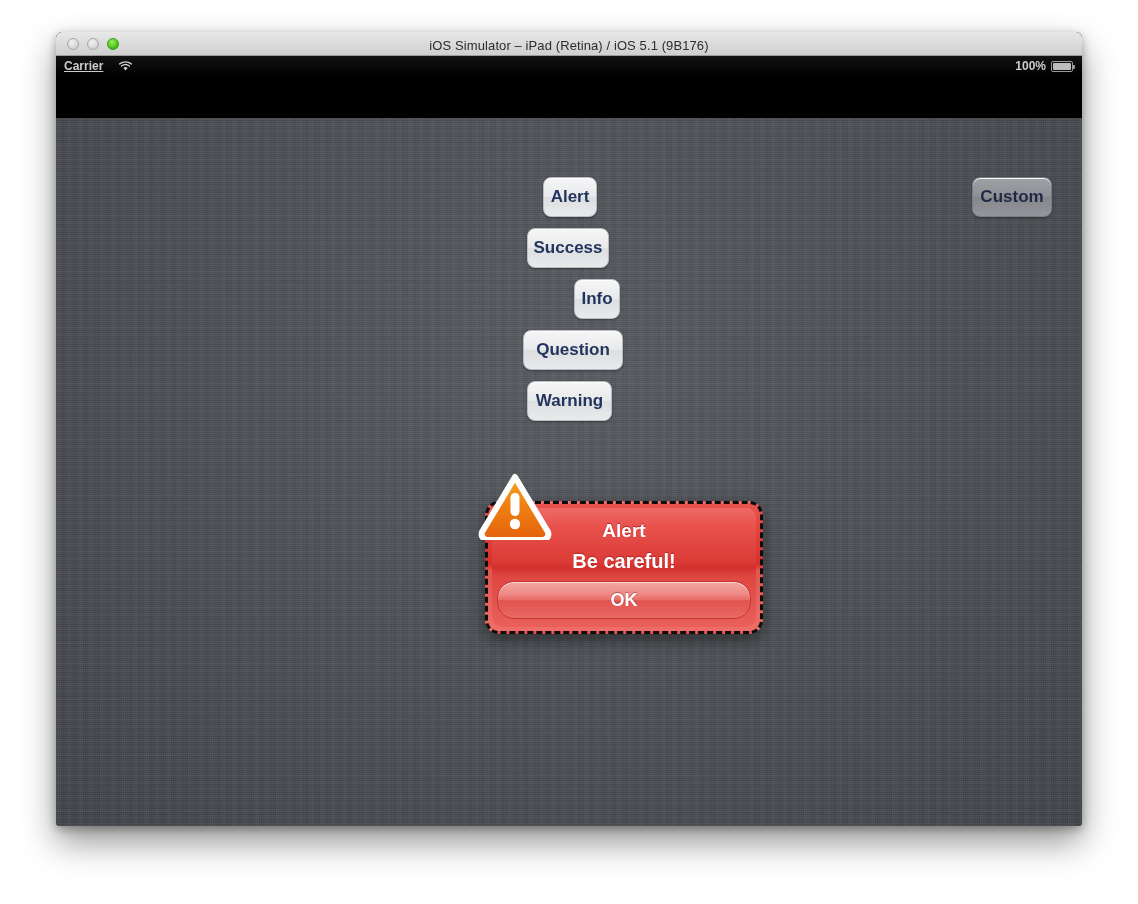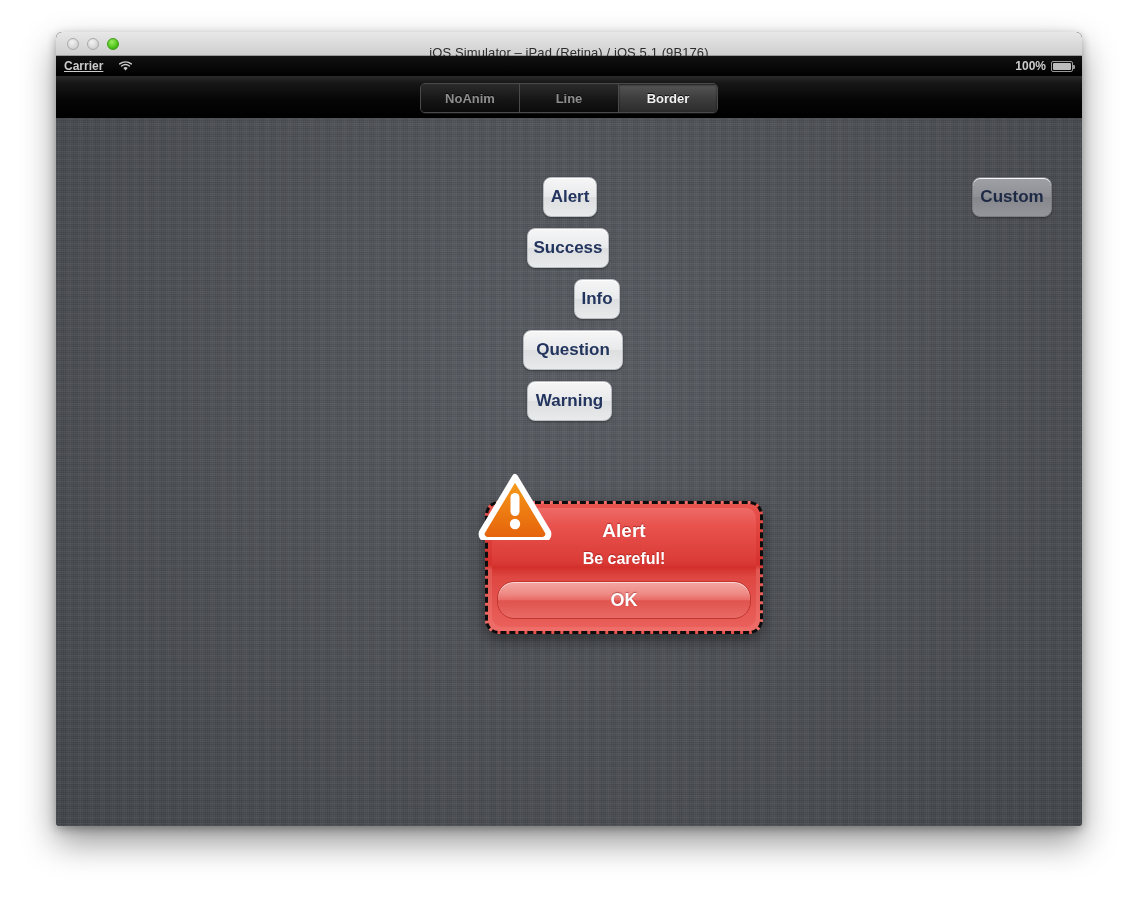--- a/index.html
+++ b/index.html
@@ -38,21 +38,21 @@
     left: 0; top: 0;
     width: 100%;
     height: 24px;
     background: linear-gradient(to bottom, #e8e8e8 0%, #dcdcdc 45%, #cfcfcf 100%);
     border-bottom: 1px solid #9b9b9b;
     box-sizing: border-box;
   }
   #titlebar .title {
     position: absolute;
     left: 0; right: 0;
-    top: 13px;
+    top: 6px;
     text-align: center;
     font-size: 13px;
     color: #2c2c2c;
     letter-spacing: 0.1px;
   }
   .traffic {
     position: absolute;
     top: 6px;
     width: 12px;
     height: 12px;
@@ -230,21 +230,21 @@
     font-size: 19px;
     font-weight: bold;
     text-shadow: 0 -1px 1px rgba(120,10,10,0.55);
   }
   #alert-message {
     position: absolute;
     left: 0; right: 0;
     top: 42px;
     text-align: center;
     color: #ffffff;
-    font-size: 16px;
+    font-size: 20px;
     font-weight: bold;
     text-shadow: 0 -1px 1px rgba(120,10,10,0.45);
   }
   #alert-ok {
     position: absolute;
     left: 5px;
     right: 5px;
     bottom: 8px;
     height: 38px;
     border-radius: 17px;
@@ -290,27 +290,20 @@
           <path d="M3.6 6.0 a6.4 6.4 0 0 1 7.8 0" stroke="#cccccc" stroke-width="1.5" fill="none" stroke-linecap="round"></path>
           <path d="M1.7 3.9 a9.6 9.6 0 0 1 11.6 0" stroke="#cccccc" stroke-width="1.5" fill="none" stroke-linecap="round"></path>
         </svg>
       </span>
       <span class="batt-pct">100%</span>
       <span class="batt">
           <i></i>
         </span>
     </div>
 
-    <div id="toolbar">
-      <div id="segmented">
-        <div class="seg">NoAnim</div>
-        <div class="seg">Line</div>
-        <div class="seg selected">Border</div>
-      </div>
-    </div>
 
     <div id="canvas">
 
       <div class="demo-btn" style="left:487px; top:59px;  width:54px;">Alert</div>
       <div class="demo-btn" style="left:471px; top:110px; width:82px;">Success</div>
       <div class="demo-btn" style="left:518px; top:161px; width:46px;">Info</div>
       <div class="demo-btn" style="left:467px; top:212px; width:100px;">Question</div>
       <div class="demo-btn" style="left:471px; top:263px; width:85px;">Warning</div>
       <div class="demo-btn dim" style="left:916px; top:59px;  width:80px;">Custom</div>
 

